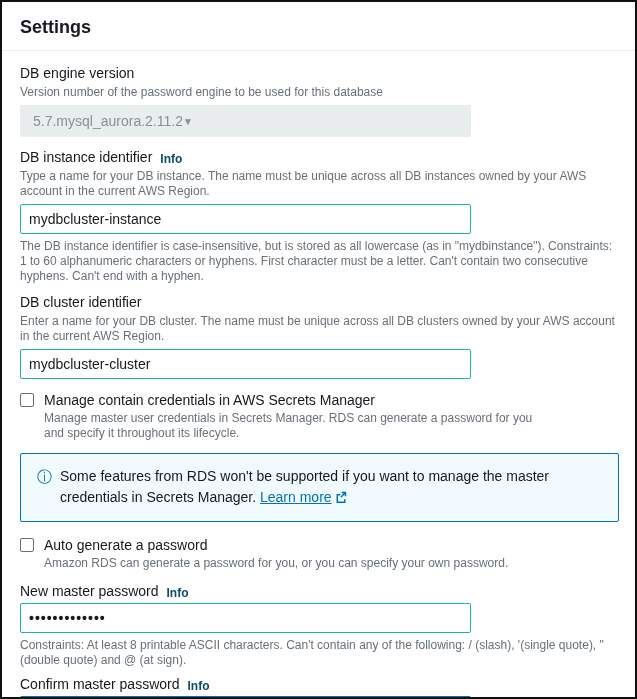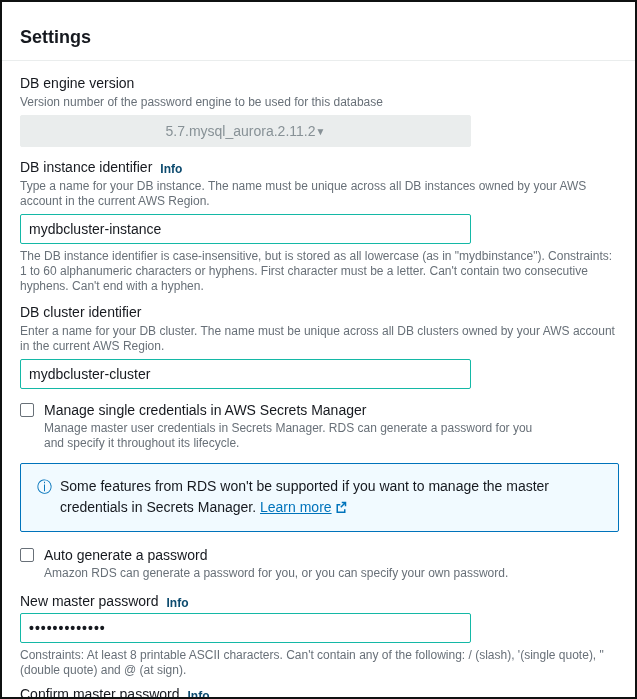--- a/index.html
+++ b/index.html
@@ -5,35 +5,35 @@
   * { box-sizing: border-box; }
   html, body { margin: 0; padding: 0; background: #fff; }
   .page {
     width: 637px; height: 699px;
     border: 2px solid #0f1111;
     background: #fff;
     font-family: "Liberation Sans", sans-serif;
     overflow: hidden;
     position: relative;
   }
-  .panel-header { padding: 24px 18px 12px; border-bottom: 1px solid #eaeded; }
+  .panel-header { padding: 14px 18px 12px; border-bottom: 1px solid #eaeded; }
   .panel-title { margin: 0; font-size: 18px; line-height: 22px; font-weight: bold; color: #16191f; }
   .panel-body { padding: 14px 18px 0; }
 
   .group { margin-bottom: 12px; }
   .field-label-row { display: flex; align-items: flex-end; margin-bottom: 3px; }
   .field-label { font-size: 14px; line-height: 17px; color: #16191f; }
   .info-link { font-size: 12px; font-weight: bold; color: #0c4a6e; text-decoration: none; margin-left: 8px; }
   .desc { font-size: 12px; line-height: 15px; color: #687078; margin: 0 0 5px; max-width: 600px; }
   .constraint { font-size: 12px; line-height: 15px; color: #687078; margin: 5px 0 0; max-width: 600px; }
 
   .select-box {
     width: 451px; height: 32px;
     background: #eaeded; border: 1px solid #eaeded; border-radius: 2px;
-    display: flex; align-items: center; justify-content: center;
+    display: flex; align-items: center; justify-content: flex-start;
     padding: 0 12px; font-size: 14px; color: #879196;
   }
   .caret { font-size: 10px; color: #879196; }
 
   .text-input {
     width: 451px; height: 30px;
     border: 1px solid #14b8a6; border-radius: 2px;
     padding: 0 8px; font-size: 14px; color: #16191f;
     font-family: "Liberation Sans", sans-serif; background: #fff;
     outline: none; display: block;
@@ -103,21 +103,21 @@
       <div class="field-label-row">
         <span class="field-label">DB cluster identifier</span>
       </div>
       <p class="desc">Enter a name for your DB cluster. The name must be unique across all DB clusters owned by your AWS account in the current AWS Region.</p>
       <input class="text-input" type="text" value="mydbcluster-cluster" style="">
     </div>
 
     <div>
       <div class="checkbox-row">
         <span class="checkbox"></span>
-        <span class="checkbox-label">Manage single credentials in AWS Secrets Manager</span>
+        <span class="checkbox-label">Manage contain credentials in AWS Secrets Manager</span>
       </div>
       <p class="checkbox-desc">Manage master user credentials in Secrets Manager. RDS can generate a password for you and specify it throughout its lifecycle.</p>
     </div>
 
     <div class="alert">
       <span class="alert-icon">ⓘ</span>
       <span class="alert-text">
         <span>Some features from RDS won't be supported if you want to manage the master credentials in Secrets Manager.</span>
         <a href="#" class="learn-more"><span>Learn more</span><span class="ext-icon"><svg width="12" height="12" viewBox="0 0 16 16">
                 <path d="M2 4h5v2H4v8h8v-3h2v5H2z" fill="#0073bb"></path>

